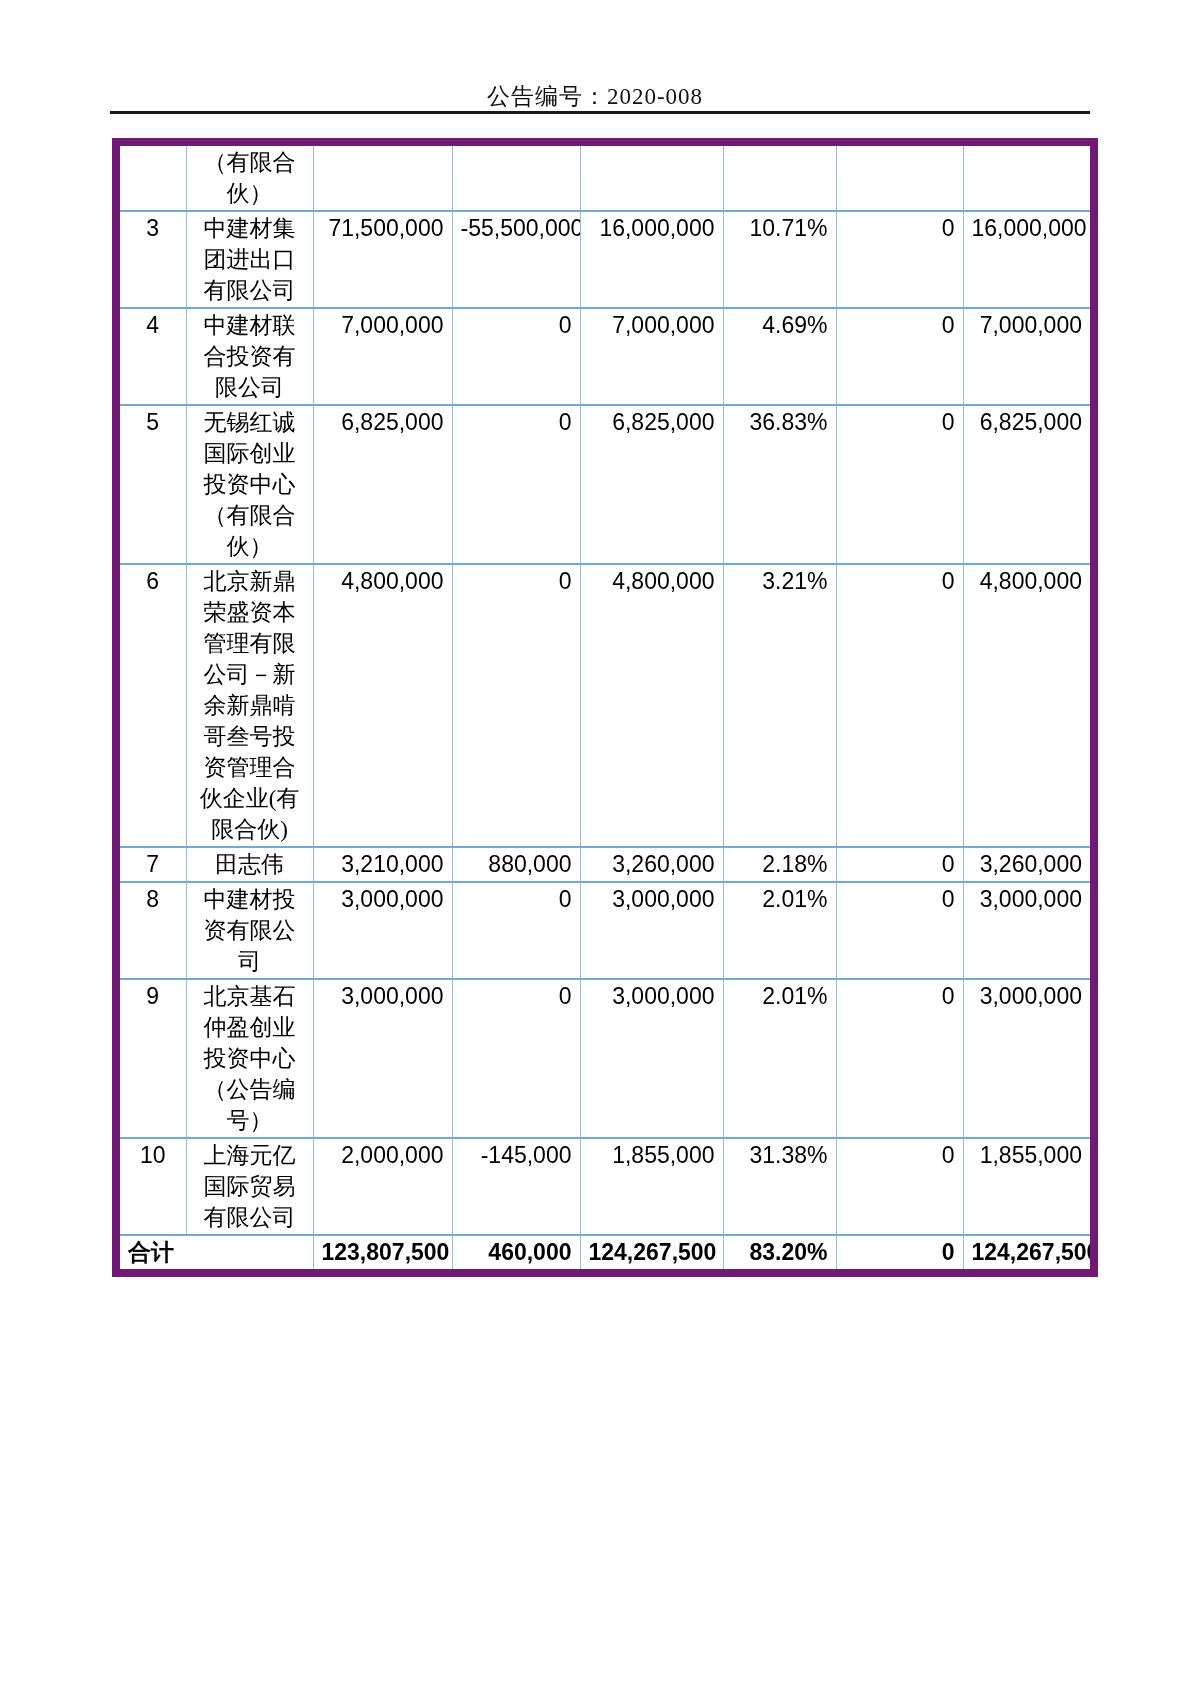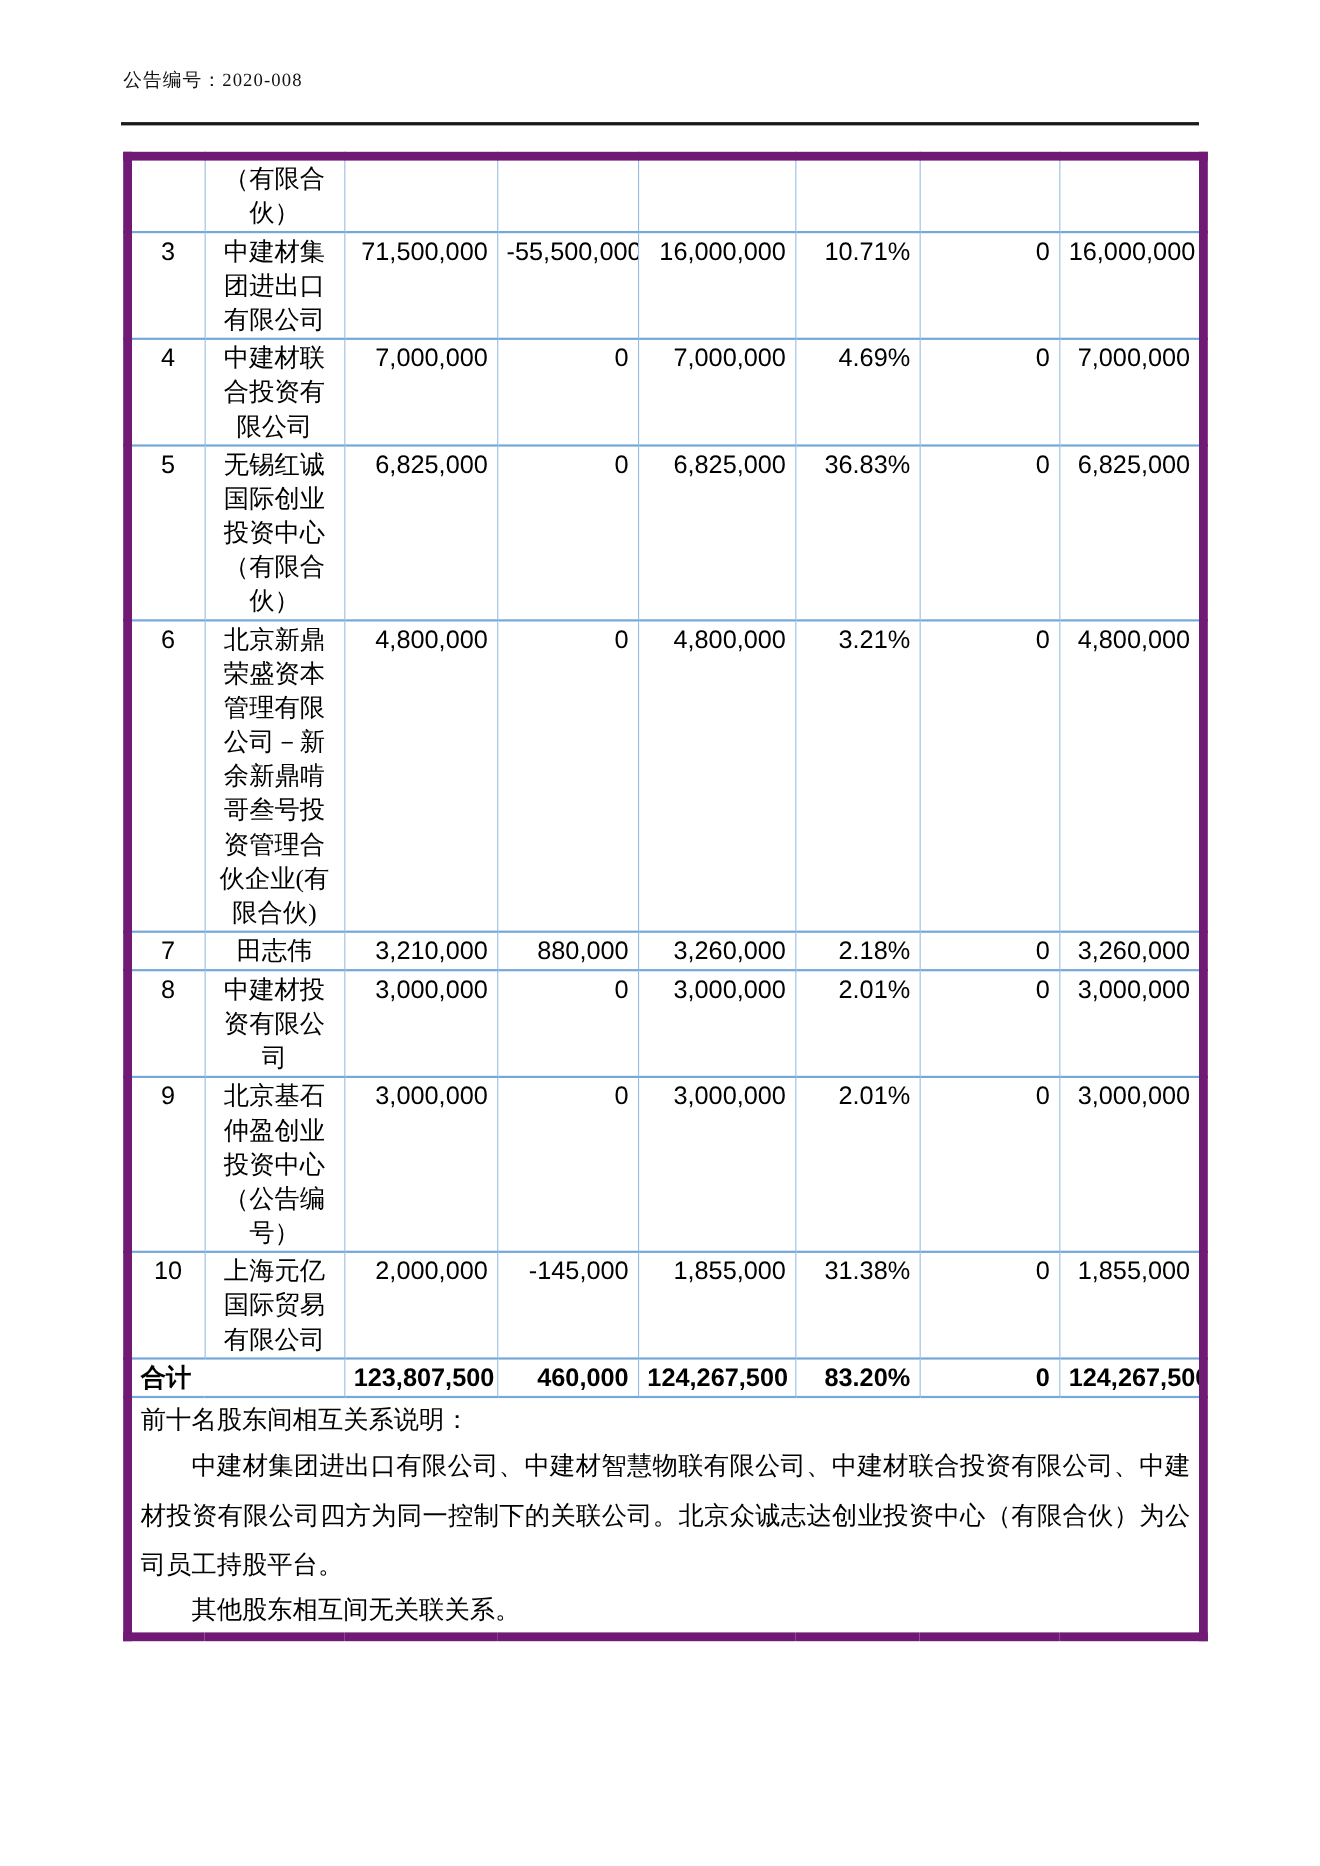--- a/index.html
+++ b/index.html
@@ -12,27 +12,27 @@
     width: 1200px;
     height: 1696px;
     background: #ffffff;
     color: #000000;
     font-family: "Liberation Serif", "DejaVu Serif", serif;
     overflow: hidden;
   }
   
   .doc-header {
     position: absolute;
-    top: 58px;
+    top: 82px;
     left: 112px;
     width: 978px;
     box-sizing: border-box;
-    text-align: left;
+    text-align: center;
     padding-right: 12px;
-    font-size: 17px;
+    font-size: 23px;
     line-height: 30px;
     letter-spacing: 1px;
     color: #111111;
   }
   .header-rule {
     position: absolute;
     top: 111px;
     left: 110px;
     width: 980px;
     height: 3px;
@@ -230,23 +230,16 @@
       <tr class="total-row">
         <td class="label" colspan="2">合计</td>
         <td class="num">123,807,500</td>
         <td class="num">460,000</td>
         <td class="num">124,267,500</td>
         <td class="num">83.20%</td>
         <td class="num">0</td>
         <td class="num">124,267,500</td>
       </tr>
 
-      <tr>
-        <td class="notes" colspan="8">
-          <p class="notes-heading">前十名股东间相互关系说明：</p>
-          <p class="notes-para">中建材集团进出口有限公司、中建材智慧物联有限公司、中建材联合投资有限公司、中建材投资有限公司四方为同一控制下的关联公司。北京众诚志达创业投资中心（有限合伙）为公司员工持股平台。</p>
-          <p class="notes-last">其他股东相互间无关联关系。</p>
-        </td>
-      </tr>
 
     </tbody>
   </table>
 </div>
 
 </body></html>

